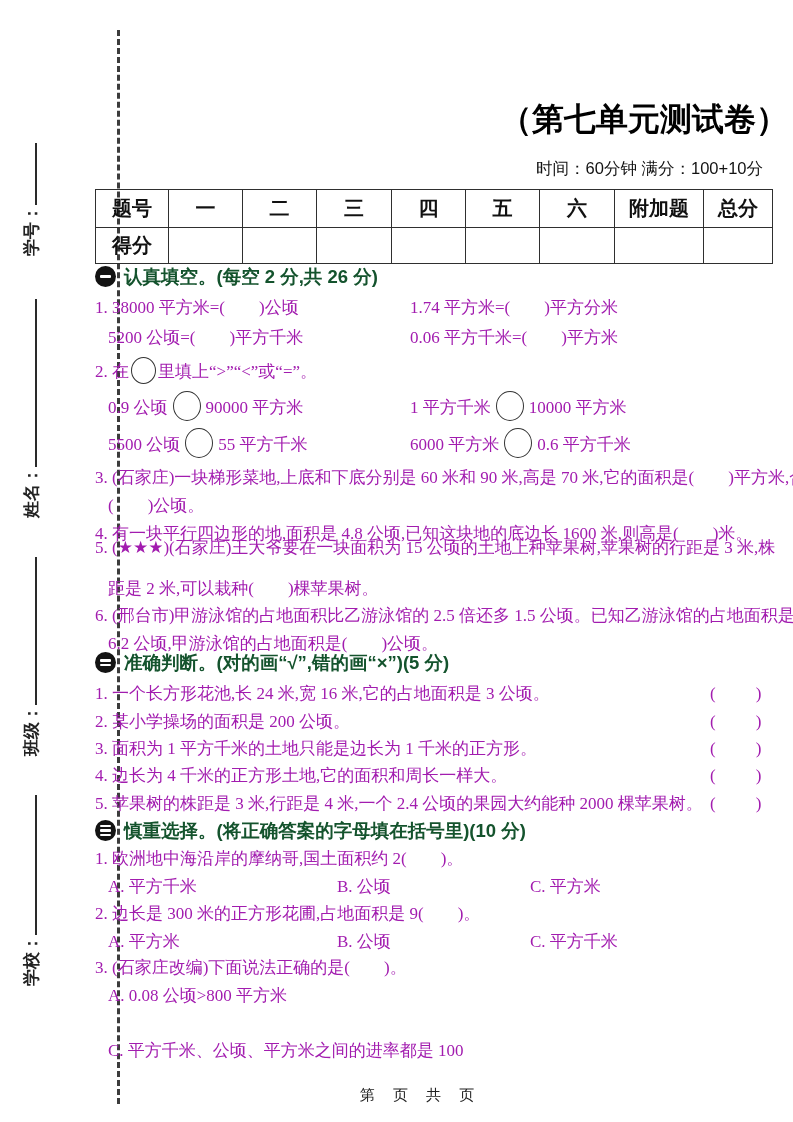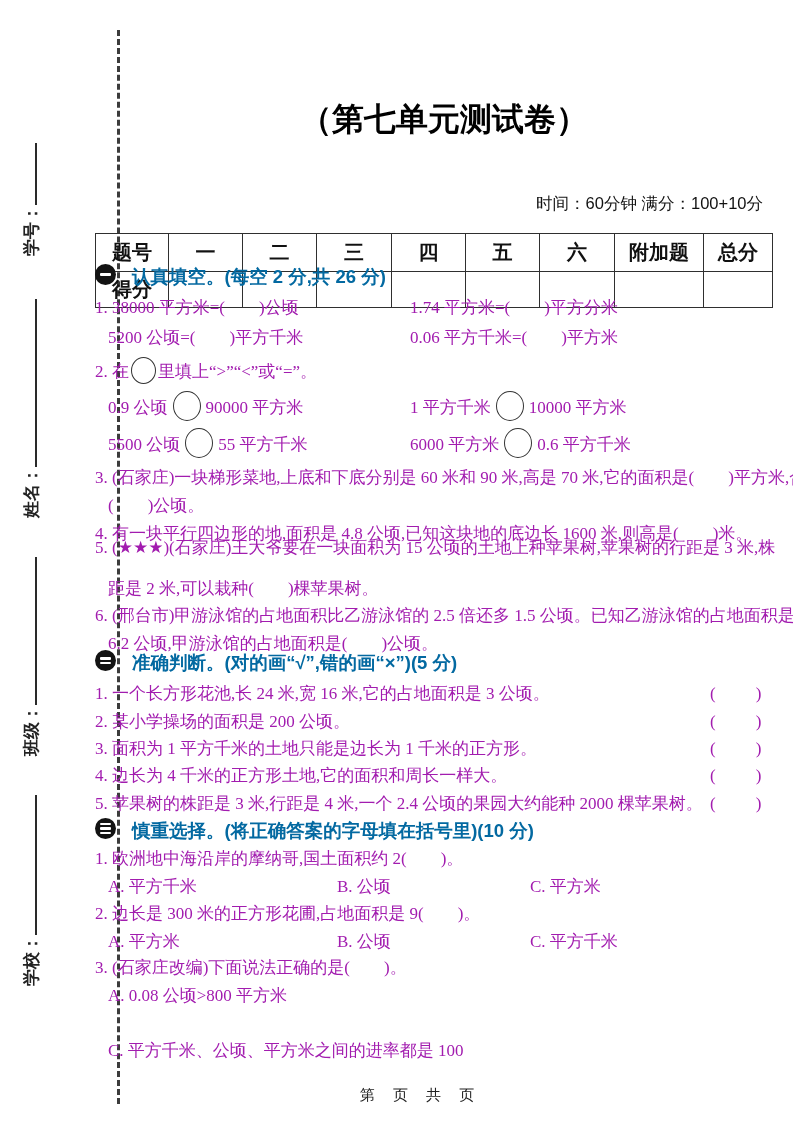--- a/index.html
+++ b/index.html
@@ -15,36 +15,36 @@
     font-family:"Liberation Serif","DejaVu Sans",serif;color:#222;}
   .seal .sblank{display:inline-block;height:22px;border-bottom:2px solid #2a2a2a;}
   #seal-xuehao{left:13px;top:256px;} #seal-xuehao .sblank{width:62px;}
   #seal-xingming{left:13px;top:518px;} #seal-xingming .sblank{width:168px;}
   #seal-banji{left:13px;top:756px;} #seal-banji .sblank{width:148px;}
   #seal-xuexiao{left:13px;top:986px;} #seal-xuexiao .sblank{width:140px;}
   
   .title{position:absolute;left:100px;right:8px;top:36px;text-align:center;
     font-family:"Liberation Sans","DejaVu Sans",sans-serif;
     font-size:42px;font-weight:800;letter-spacing:1px;color:#000;}
-  .subtitle{position:absolute;left:100px;right:5px;top:98px;text-align:center;
+  .subtitle{position:absolute;left:100px;right:5px;top:98px;text-align:right;
     font-family:"Liberation Sans","DejaVu Sans",sans-serif;
     font-size:32px;font-weight:800;color:#000;}
   .meta{position:absolute;right:30px;top:158px;font-size:16.5px;
-    font-family:"Liberation Sans","DejaVu Sans",sans-serif;color:#111;margin-top:35px;}
+    font-family:"Liberation Sans","DejaVu Sans",sans-serif;color:#111;}
   
   .score-table{position:absolute;left:95px;top:189px;border-collapse:collapse;
     table-layout:fixed;width:668px;
-    font-family:"Liberation Sans","DejaVu Sans",sans-serif;margin-top:44px;}
+    font-family:"Liberation Sans","DejaVu Sans",sans-serif;}
   .score-table td,.score-table th{border:1.6px solid #2f2f2f;text-align:center;
     font-size:20px;font-weight:bold;padding:0;color:#111;}
   .score-table tr.hdr{height:38px;} .score-table tr.scr{height:36px;}
   
-  .sec-h{position:absolute;left:95px;display:flex;align-items:flex-start;gap:16px;
+  .sec-h{position:absolute;left:95px;display:flex;align-items:center;gap:8px;
     font-family:"Liberation Sans","DejaVu Sans",sans-serif;
-    font-size:18.5px;font-weight:bold;color:#0369a1;white-space:nowrap;}
+    font-size:18.5px;font-weight:bold;color:#14532d;white-space:nowrap;}
   .sicon{width:21px;height:21px;border-radius:50%;background:#131313;flex:0 0 21px;
     display:flex;flex-direction:column;justify-content:center;align-items:center;gap:2px;}
   .sicon .bar{display:block;width:11px;height:2.6px;background:#fff;border-radius:1px;}
   .ln{position:absolute;left:95px;width:668px;white-space:nowrap;
     font-size:17px;line-height:24px;color:#a21caf;}
   .ind{margin-left:13px;}
   .c2{position:absolute;left:315px;}        
   .optB{position:absolute;left:242px;}      
   .optC{position:absolute;left:435px;text-align:center;}      
   .jbr{position:absolute;left:615px;letter-spacing:2px;} 

